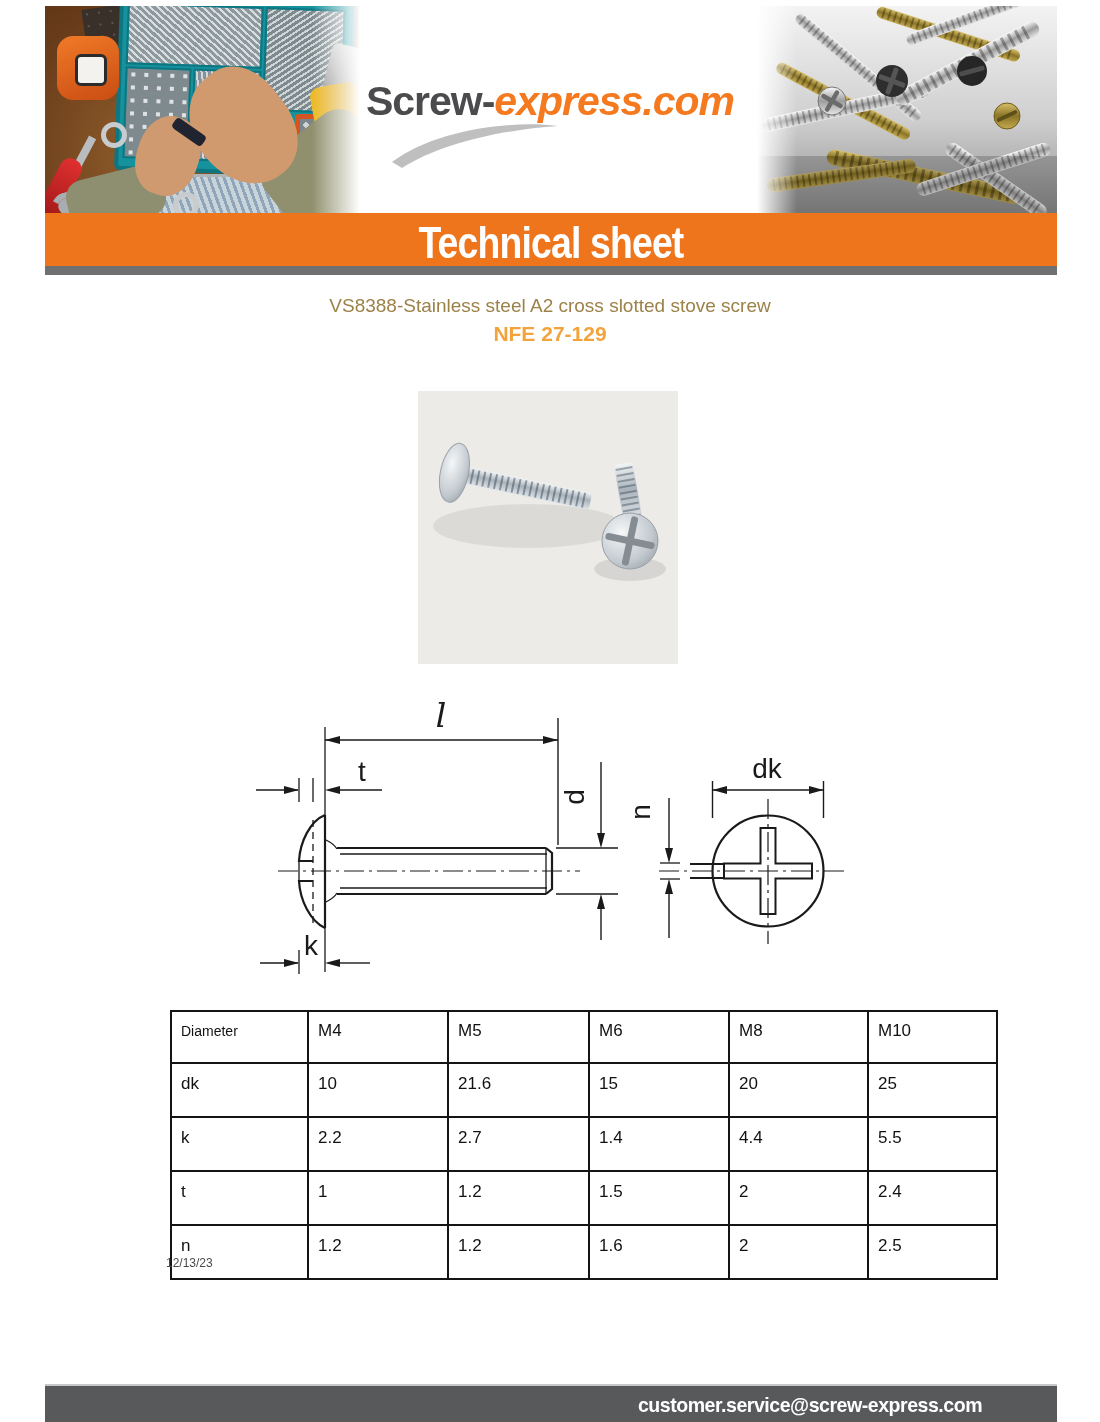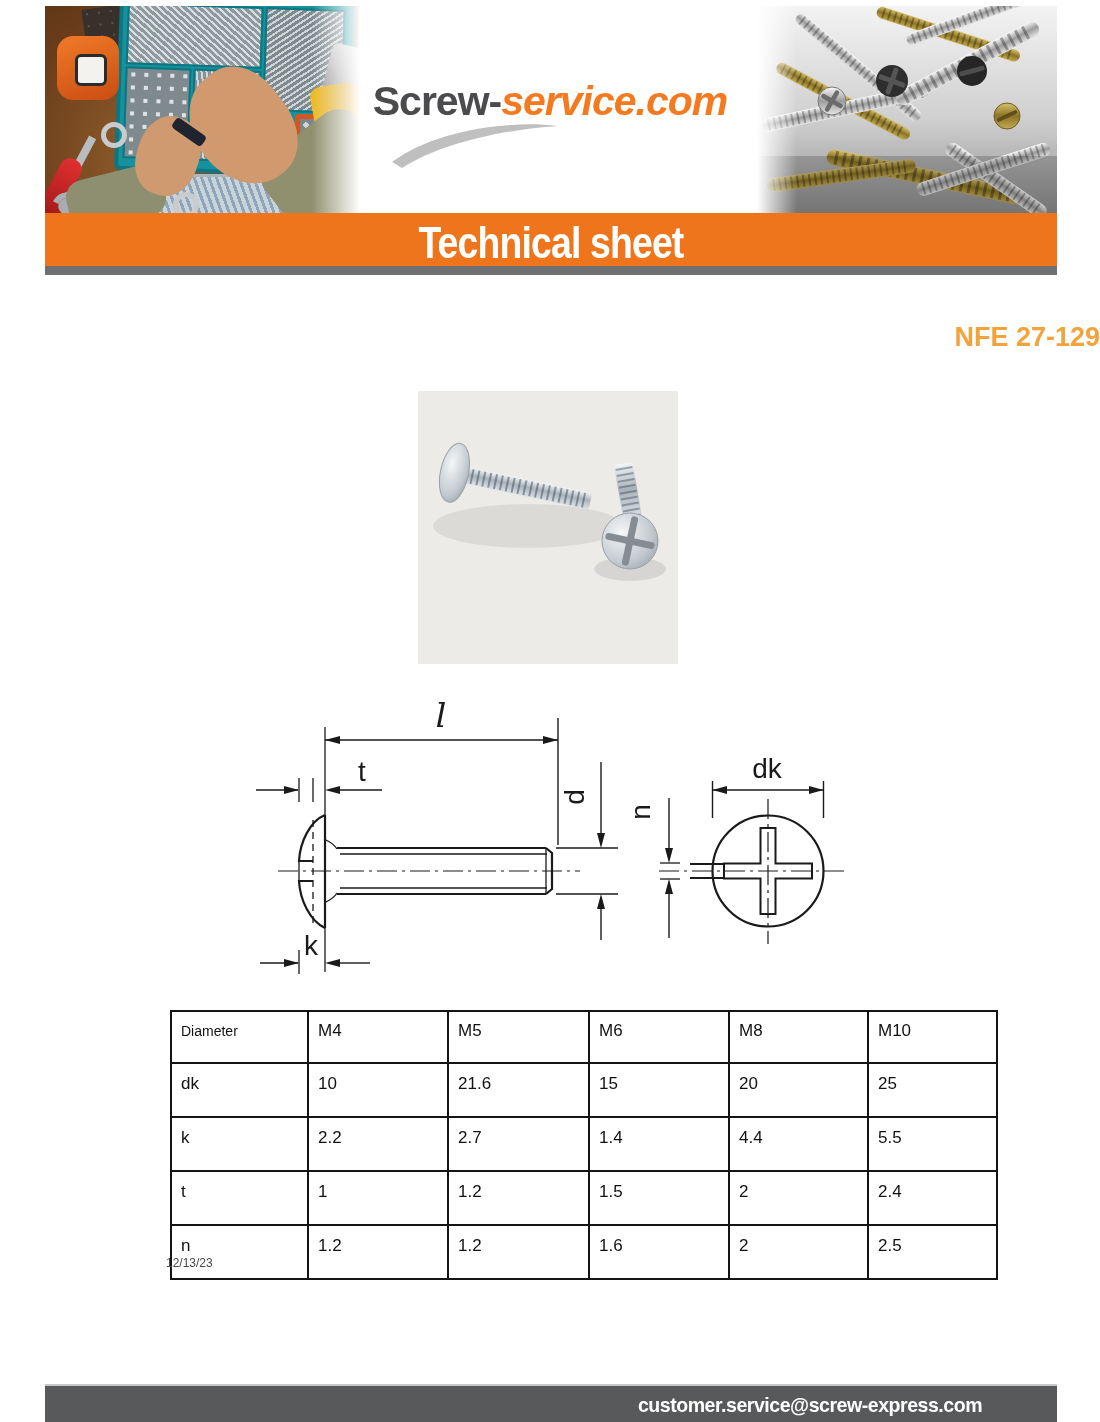--- a/index.html
+++ b/index.html
@@ -51,22 +51,22 @@
 
   
   .banner{position:absolute;left:45px;top:213px;width:1012px;height:60px;background:#ef751c;
           display:flex;align-items:center;justify-content:center;}
   .banner span{color:#fff;font-weight:bold;font-size:44px;transform:scaleX(.85);letter-spacing:-1px;}
   .banner-shadow{position:absolute;left:45px;top:266px;width:1012px;height:9px;background:#6f7072;}
 
   
   .ptitle{position:absolute;left:0;top:295px;width:1100px;text-align:center;
           font-size:19px;color:#9c8248;}
-  .pstd{position:absolute;left:0;top:322px;width:1100px;text-align:right;
-        font-size:27px;font-weight:bold;color:#f2a33c;}
+  .pstd{position:absolute;left:0;top:322px;width:1100px;text-align:center;
+        font-size:21px;font-weight:bold;color:#f2a33c;}
 
   
   .pphoto{position:absolute;left:418px;top:391px;width:260px;height:273px;}
 
   
   .diagram{position:absolute;left:0;top:680px;}
   .out{stroke:#1a1a1a;stroke-width:2.2;fill:none;}
   .thin{stroke:#1a1a1a;stroke-width:1.3;fill:none;}
   .dim{stroke:#1a1a1a;stroke-width:1.4;fill:none;}
   .cl{stroke:#1a1a1a;stroke-width:1.2;fill:none;stroke-dasharray:20 5 3 5;}
@@ -203,31 +203,32 @@
         <rect x="72.8" y="83" width="4.5" height="24" rx="2" fill="#6b6b6b" transform="rotate(30 75 95)"></rect>
         <circle cx="250" cy="110" r="13" fill="url(#gg)" stroke="#6e5c1e"></circle>
         <rect x="239" y="108" width="22" height="4" rx="2" fill="#5f4f18" transform="rotate(-25 250 110)"></rect>
       </g>
       <rect x="0" y="150" width="300" height="57" fill="rgba(0,0,0,.18)"></rect>
       <rect x="0" y="0" width="40" height="207" fill="url(#fw)"></rect>
     </svg>
   </div>
 
   <div class="logo-line">
-    <span class="logo-gray">Screw-</span><span class="logo-orange">service.com</span>
+    <span class="logo-gray">Screw-</span><span class="logo-orange">express.com</span>
   </div>
   <svg class="swoosh" width="220" height="60" viewBox="0 0 220 60">
     <path d="M 12,50 C 55,18 130,8 178,14 C 120,18 60,32 22,56 Z" fill="#bfbfbf"></path>
   </svg>
 
   <div class="banner">
     <span>Technical sheet</span>
   </div>
   <div class="banner-shadow"></div>
 
+  <div class="ptitle">VS8388-Stainless steel A2 cross slotted stove screw</div>
   <div class="pstd">NFE 27-129</div>
 
   <div class="pphoto">
     <svg width="260" height="273" viewBox="0 0 260 273">
       <defs>
         <linearGradient id="ps" x1="0" y1="0" x2="0" y2="1">
           <stop offset="0" stop-color="#f2f4f6"></stop>
             <stop offset="0.45" stop-color="#aab3ba"></stop>
             <stop offset="1" stop-color="#dfe4e8"></stop>
         </linearGradient>

